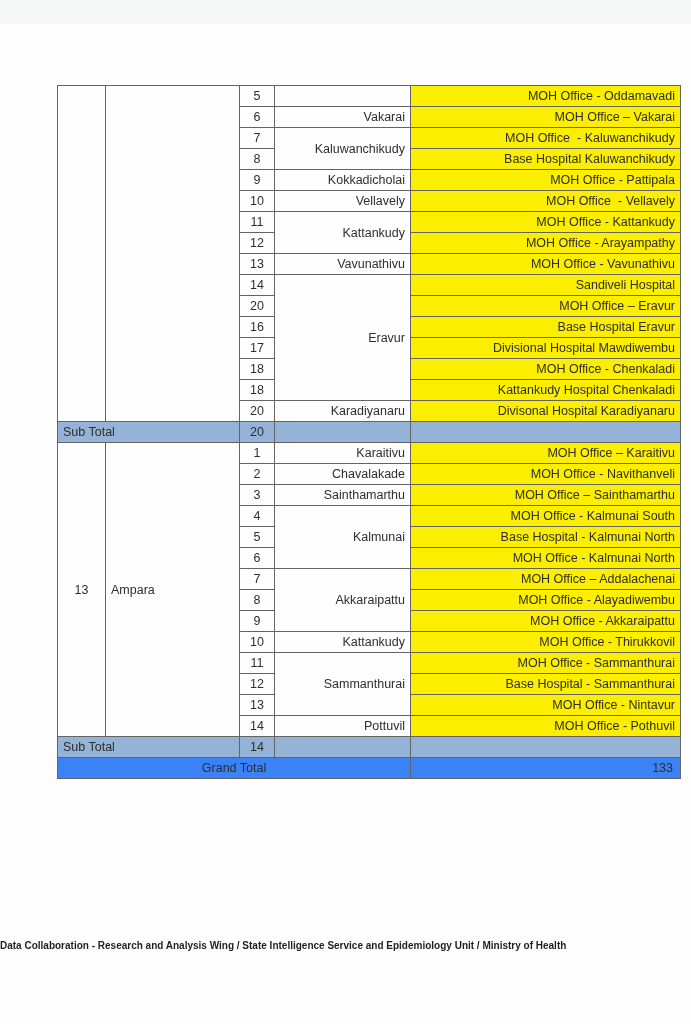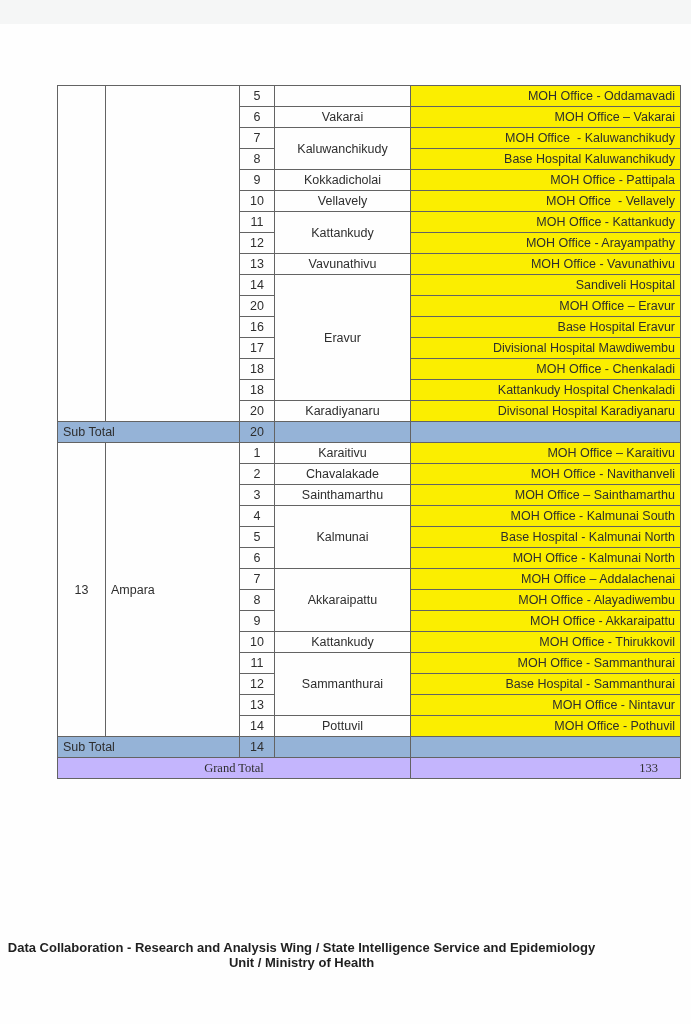--- a/index.html
+++ b/index.html
@@ -17,30 +17,30 @@
   td{
     border:1px solid #636363;
     height:20px;line-height:14px;
     font-size:12.5px;color:#2e2e2e;
     padding:0 5px;overflow:hidden;
     white-space:pre;vertical-align:middle;
   }
   td.c1{width:43px;text-align:center;padding:0 2px;}
   td.c2{width:123px;}
   td.num{width:30px;text-align:center;padding:0 2px;}
-  td.area{width:125px;text-align:center;margin-left:41px;}
+  td.area{width:125px;text-align:right;margin-left:41px;}
   td.office{width:259px;text-align:right;background:#fbee00;}
   tr.subtotal td{background:#95b3d7;}
   tr.subtotal td.label{text-align:left;}
-  tr.grand td{background:#c4b5fd;font-family:Liberation Serif, serif;}
+  tr.grand td{background:#3b82f6;}
   tr.grand td.label{text-align:center;}
-  tr.grand td.gt-value{text-align:right;padding-right:22px;}
+  tr.grand td.gt-value{text-align:right;padding-right:7px;}
   .footer{
     position:absolute;top:940px;left:0;width:603px;
-    text-align:center;font-weight:bold;font-size:13px;
+    text-align:left;font-weight:bold;font-size:10px;
     color:#1f1f1f;letter-spacing:0px;
   }
 </style>
 </head>
 <body>
 
 <div class="page">
   <div class="top-strip"></div>
 
   <table class="doc">

